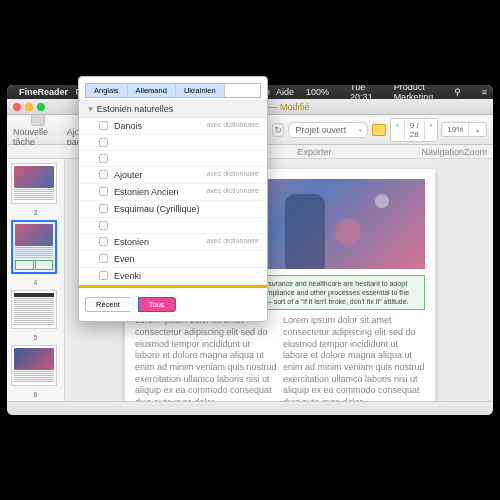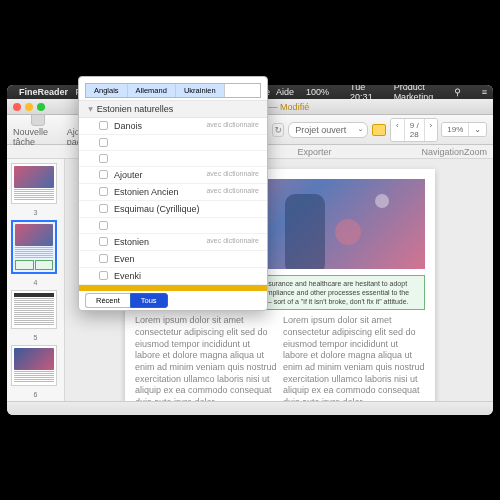--- a/index.html
+++ b/index.html
@@ -56,24 +56,24 @@
 .seg{display:flex;margin:6px 6px 2px;border:1px solid #b8b8b8;border-radius:0;overflow:hidden}
 .seg div{flex:0 0 auto;padding:2px 8px;font-size:7.5px;text-align:center;border-right:1px solid #ccc;background:#fff}
 .seg div:last-child{border:none;flex:1}
 .seg .on{background:#cde3ff}
 .dh{padding:3px 10px;font-size:7.5px;color:#333;background:#f2f2f2;border-top:1px solid #e6e6e6;border-bottom:1px solid #e6e6e6}
 .dh .tri{display:inline-block;transform:rotate(90deg);font-size:6px;margin-right:3px;color:#999}
 .dr{display:flex;align-items:flex-start;padding:3px 8px 3px 20px;border-bottom:1px solid #f1f1f1}
 .dr .chk{width:9px;height:9px;border:1px solid #bbb;border-radius:2px;margin-right:6px;flex-shrink:0}
 .dr .nm{flex:1;color:#333}
 .dr .dict{color:#aaa;font-size:7px}
-.dfoot{display:flex;padding:2px 6px;gap:0;border-top:6px solid #eab308}
+.dfoot{display:flex;padding:9px 6px;gap:8px;border-top:3px solid #eab308}
 .dfoot .tab{padding:2px 10px;font-size:7.5px;border:1px solid #bbb}
 .dfoot .tab:first-child{border-radius:3px 0 0 3px;border-right:none;background:#fff}
-.dfoot .tab.act{background:#1d4ed8;color:#fff;border-color:#2a65cc;border-radius:0 3px 3px 0}
+.dfoot .tab.act{background:#ec4899;color:#fff;border-color:#2a65cc;border-radius:0 3px 3px 0}
 </style>
 </head>
 <body>
 
 <div class="frame">
   <div class="menubar">
     <span></span>
     <span class="app">ABBYY FineReader PDF</span>
     <span>Fichier</span>
     <span>Édition</span>

